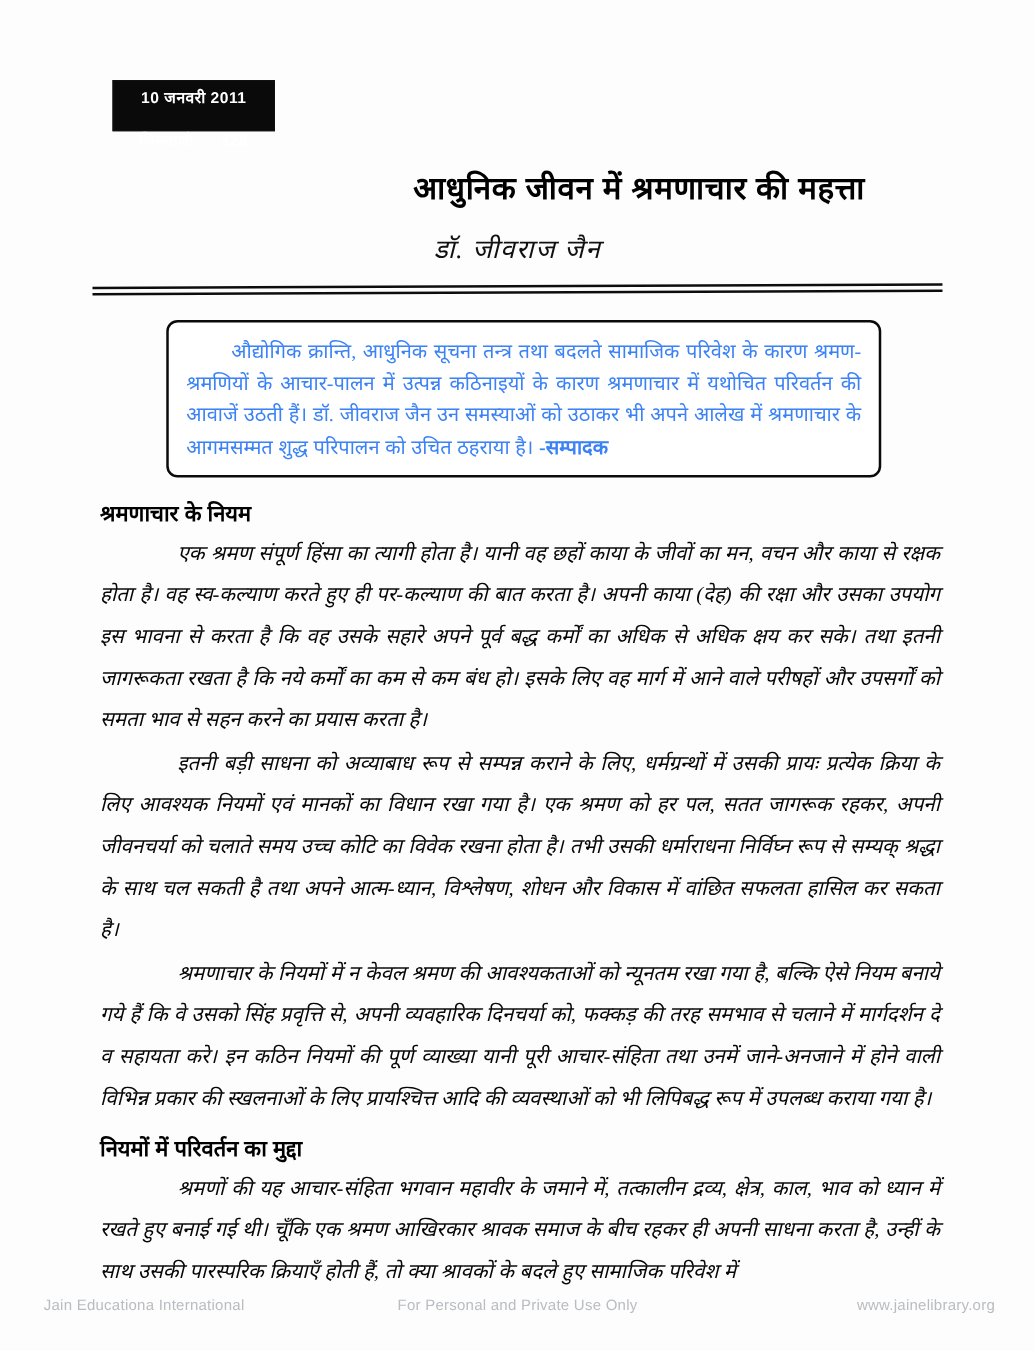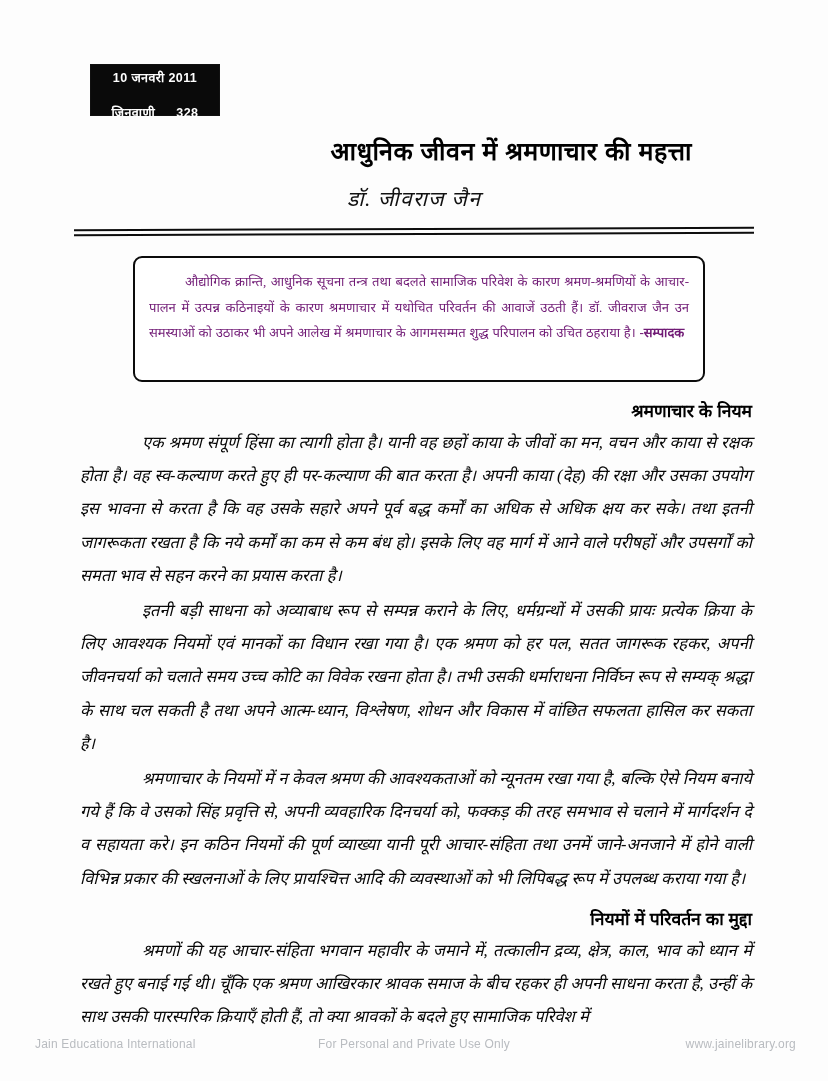--- a/index.html
+++ b/index.html
@@ -18,21 +18,21 @@
     background: #fdfdfd;
     overflow: hidden;
   }
 
   
   .issue-badge {
     position: absolute;
     left: 90px;
     top: 64px;
     width: 130px;
-    height: 52px;
+    height: 41px;
     background: #0a0a0a;
     border: 1px solid #111;
     color: #ffffff;
     box-sizing: border-box;
     padding: 4px 6px 0 6px;
     text-align: center;
   }
   .issue-badge .line {
     font-family: "Liberation Sans", "DejaVu Sans", sans-serif;
     font-weight: bold;
@@ -101,25 +101,25 @@
     width: 572px;
     height: 126px;
     box-sizing: border-box;
     border: 2.4px solid #0b0b0b;
     border-radius: 9px;
     background: #ffffff;
     padding: 11px 14px 8px 14px;
   }
   .abstract-text {
     font-family: "Liberation Serif", "DejaVu Serif", serif;
-    font-size: 13px;
+    font-size: 16px;
     line-height: 25.5px;
     text-align: justify;
     text-indent: 36px;
-    color: #701a75;
+    color: #3b82f6;
     word-spacing: 0.5px;
   }
   .abstract-text .editor-sig {
     font-weight: bold;
     white-space: nowrap;
   }
 
   
   .body-col {
     position: absolute;
@@ -127,21 +127,20 @@
     top: 398px;
     width: 672px;
   }
   .section-heading {
     font-family: "Liberation Sans", "DejaVu Sans", sans-serif;
     font-weight: bold;
     font-size: 17.5px;
     line-height: 26px;
     color: #000;
     margin: 0 0 2px 0;
-    text-align: right;
   }
   .section-heading.second {
     margin-top: 11px;
   }
   .body-para {
     font-family: "Liberation Serif", "DejaVu Serif", serif;
     font-size: 16.4px;
     line-height: 33.2px;
     text-align: justify;
     text-indent: 62px;

